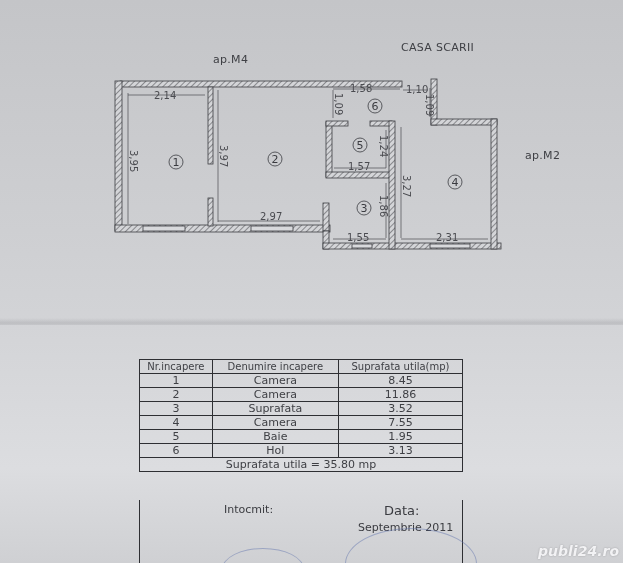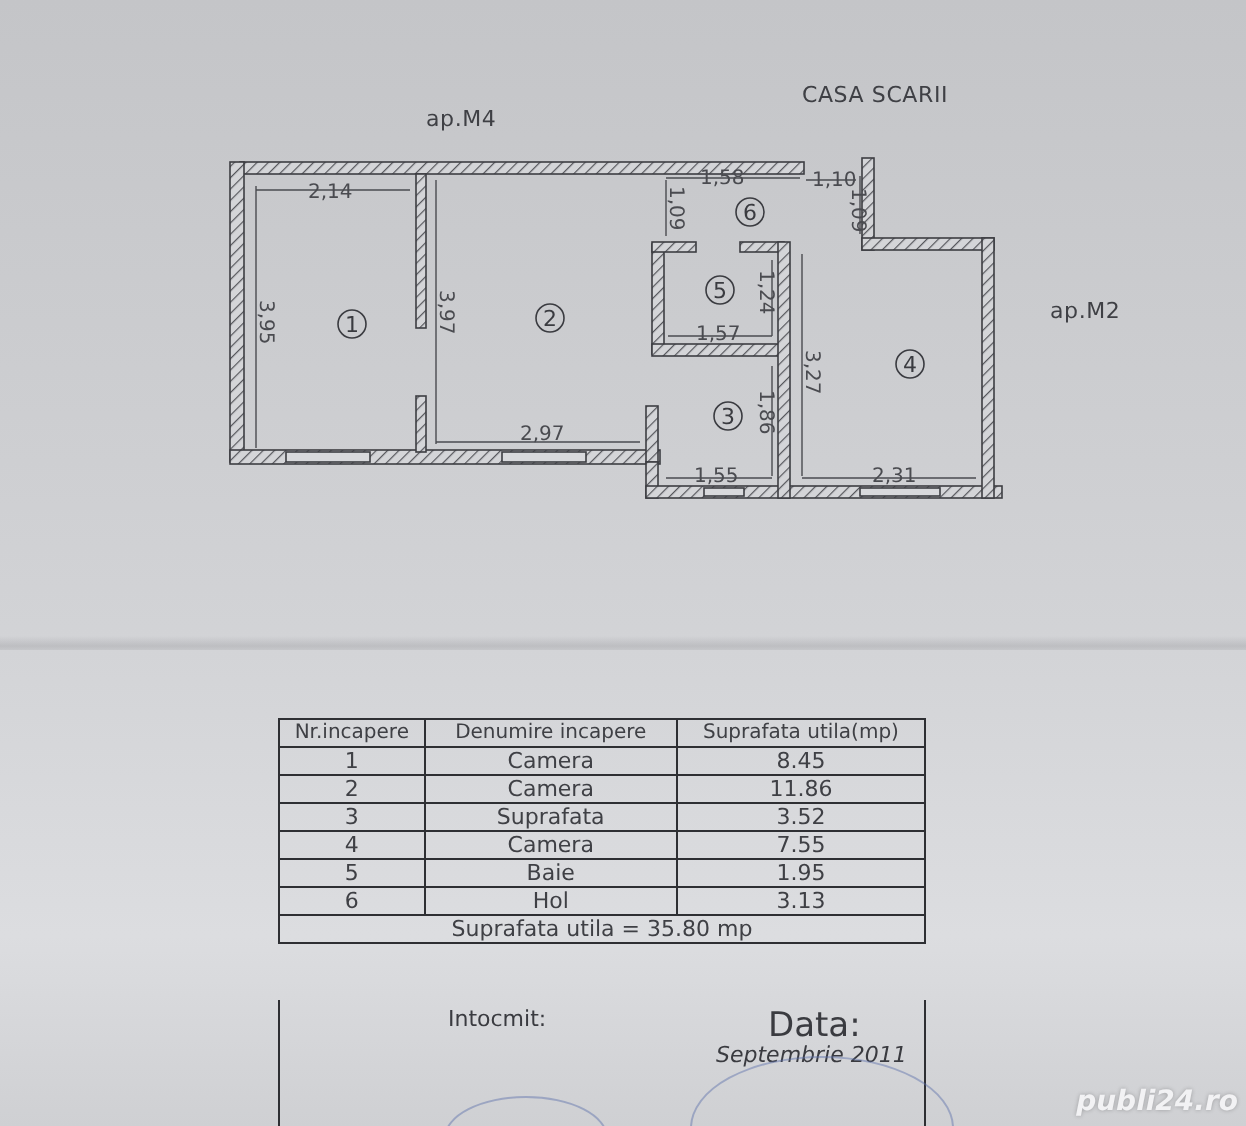--- a/index.html
+++ b/index.html
@@ -192,20 +192,20 @@
     <td>3.13</td>
   </tr>
   <tr>
     <td colspan="3">Suprafata utila = 35.80 mp</td>
   </tr>
 </tbody>
   </table>
 
 <div class="footer-box">
   <span style="position:absolute; left:36px; top:3px; font-size:11px;margin-left:48px;">Intocmit:</span>
-  <span style="position:absolute; left:244px; top:3px; font-size:17px;text-align:right;">Data:</span>
-  <span style="position:absolute; left:218px; top:21px; font-size:11px;font-style:italic;">Septembrie 2011</span>
+  <span style="position:absolute; left:244px; top:3px; font-size:13px;text-align:right;">Data:</span>
+  <span style="position:absolute; left:218px; top:21px; font-size:11px;">Septembrie 2011</span>
 </div>
 
 <div class="stamp" style="left:222px; top:548px; width:80px; height:40px;"></div>
 <div class="stamp" style="left:345px; top:528px; width:130px; height:70px;"></div>
 
 <span class="watermark">publi24.ro</span>
 
 </body></html>

